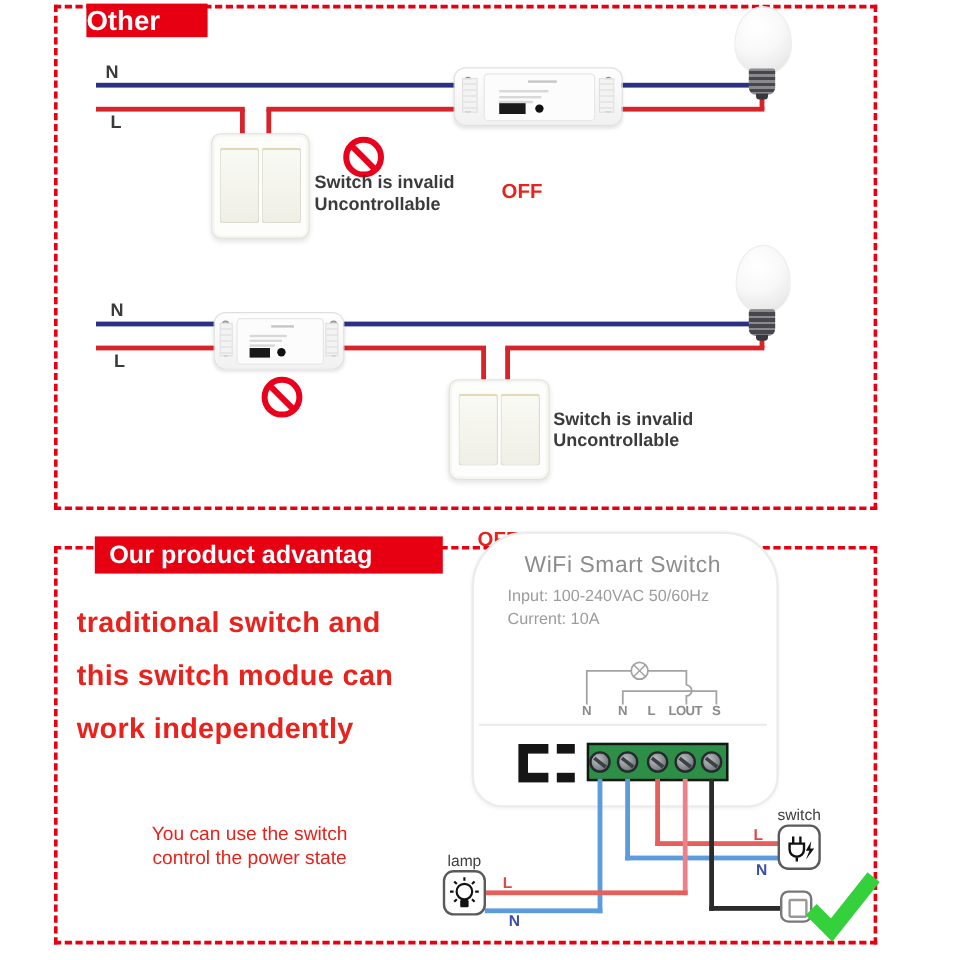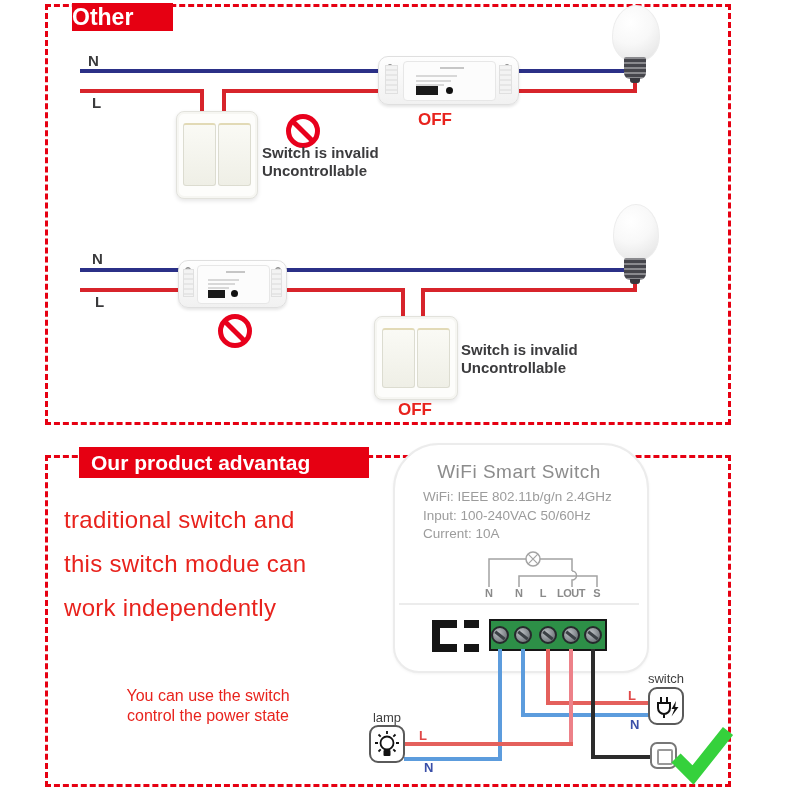--- a/index.html
+++ b/index.html
@@ -5,21 +5,21 @@
   html,body{margin:0;padding:0;background:#fff;}
   body{width:800px;height:800px;position:relative;overflow:hidden;
        font-family:"Liberation Sans","DejaVu Sans",sans-serif;}
   .abs{position:absolute;}
   .dashed-box{position:absolute;border:3px dashed #E60012;}
   .redbox{position:absolute;background:#E60012;color:#fff;font-weight:bold;
           display:flex;align-items:center;overflow:hidden;white-space:nowrap;}
   .wire{position:absolute;}
   .nl-label{position:absolute;font-weight:bold;font-size:15px;color:#3A3A3C;}
   .warn{position:absolute;font-weight:bold;font-size:15px;line-height:18px;color:#3B3B3D;}
-  .off{position:absolute;color:#E8231D;font-weight:bold;font-size:17px;text-align:center;}
+  .off{position:absolute;color:#E8231D;font-weight:bold;font-size:17px;text-align:center;margin-top:40px;}
   
   .nosign{position:absolute;width:34px;height:34px;box-sizing:border-box;
           border:5px solid #E8001C;border-radius:50%;}
   .nosign::after{content:"";position:absolute;left:-3px;right:-3px;top:50%;
           margin-top:-2.5px;height:5px;background:#E8001C;transform:rotate(45deg);}
   
   .wswitch{position:absolute;background:#FDFDFB;border:1px solid #E2E2DC;border-radius:8px;
            box-shadow:0 2px 4px rgba(0,0,0,.10), inset 0 0 0 2px #F6F6F2;}
   .rocker{position:absolute;top:13%;height:73%;width:41%;background:linear-gradient(180deg,#FAFAF5,#EFEFE6);
           border:1px solid #DCDCD0;border-top:2px solid #E2DAB6;border-radius:3px;box-sizing:border-box;}
@@ -56,21 +56,21 @@
          background:radial-gradient(circle at 35% 35%, #BDC1C5 0%, #82878C 60%, #575C61 100%);
          border:2px solid #26292C;}
   .screw::after{content:"";position:absolute;left:1px;right:1px;top:50%;margin-top:-1.5px;height:3px;
          background:#3B4045;transform:rotate(38deg);}
   .clip{position:absolute;background:#151515;}
   .icon-box{position:absolute;background:#fff;border:2px solid #5A5A5A;border-radius:9px;box-sizing:border-box;}
   .io-label{position:absolute;color:#3F3F3F;font-size:13px;text-align:center;}
   .wl{position:absolute;font-size:13px;font-weight:bold;}
   .wl.red{color:#E04848;} .wl.blue{color:#3A4FA8;}
   .seam{position:absolute;background:#ECECEC;}
-  .partext{position:absolute;color:#E8231D;font-weight:normal;font-size:24px;line-height:44px;letter-spacing:.3px;}
+  .partext{position:absolute;color:#E8231D;font-weight:bold;font-size:24px;line-height:44px;letter-spacing:.3px;}
   .notetext{position:absolute;color:#E8231D;font-weight:normal;font-size:16px;line-height:20px;text-align:center;}
 </style>
 </head>
 <body>
 
 <div class="dashed-box" style="left:45px;top:4px;width:680px;height:415px;"></div>
 
 <div class="redbox" style="left:72px;top:3px;width:101px;height:28px;font-size:23px;justify-content:flex-start;">
   <span>Other</span>
 </div>
@@ -173,21 +173,20 @@
 </div>
 
 <div class="notetext" style="left:88px;top:686px;width:240px;">
   <div>You can use the switch</div>
   <div>control the power state</div>
 </div>
 
 <div class="device" style="left:393px;top:443px;width:252px;height:226px;"></div>
 <div class="dev-title" style="left:399px;top:461px;width:240px;">WiFi Smart Switch</div>
 <div class="dev-specs" style="left:423px;top:488px;">
-  <div>WiFi: IEEE 802.11b/g/n 2.4GHz</div>
   <div>Input: 100-240VAC 50/60Hz</div>
   <div>Current: 10A</div>
 </div>
 
 <svg class="abs" style="left:468px;top:546px;" width="150" height="50" viewBox="0 0 150 50">
   <g fill="none" stroke="#A3A3A3" stroke-width="1.5">
     <path d="M21 41 V13 H58"></path>
     <circle cx="65" cy="13" r="7"></circle>
     <path d="M60.2 8.2 L69.8 17.8 M69.8 8.2 L60.2 17.8" stroke-width="1.2"></path>
     <path d="M72 13 H104 V25"></path>

